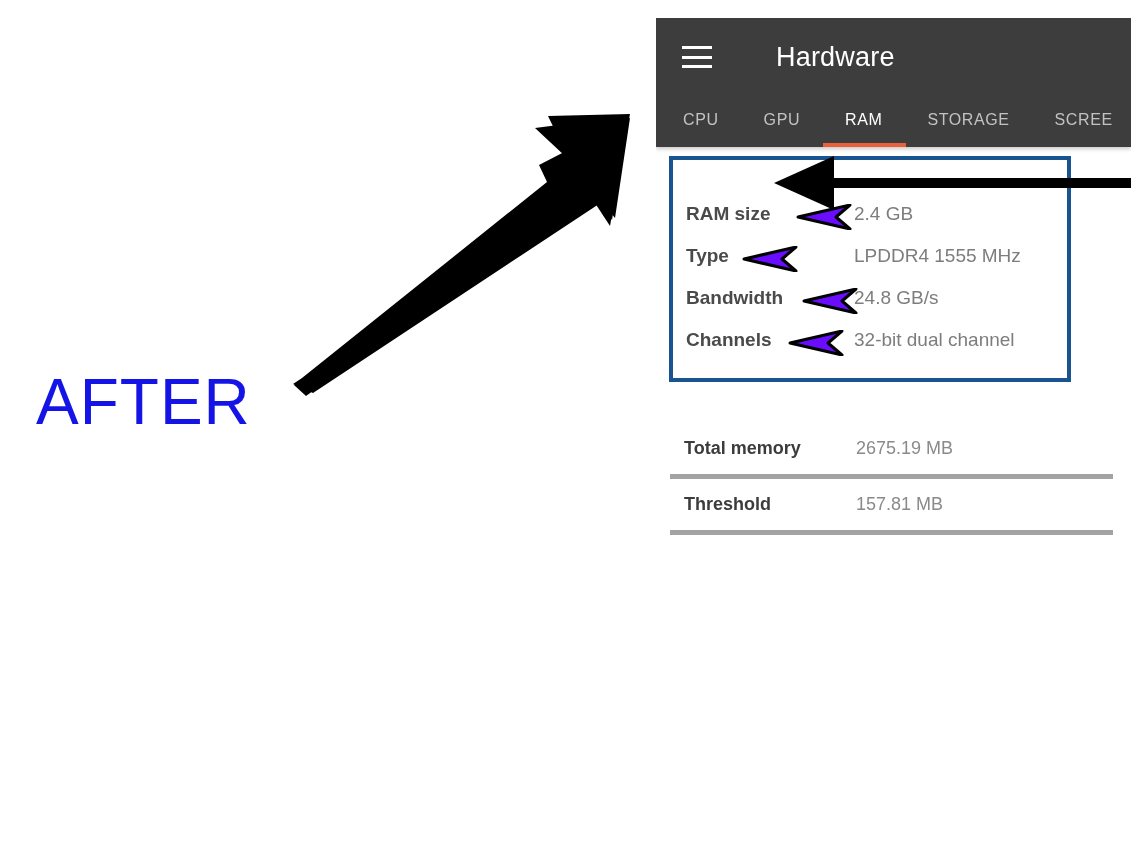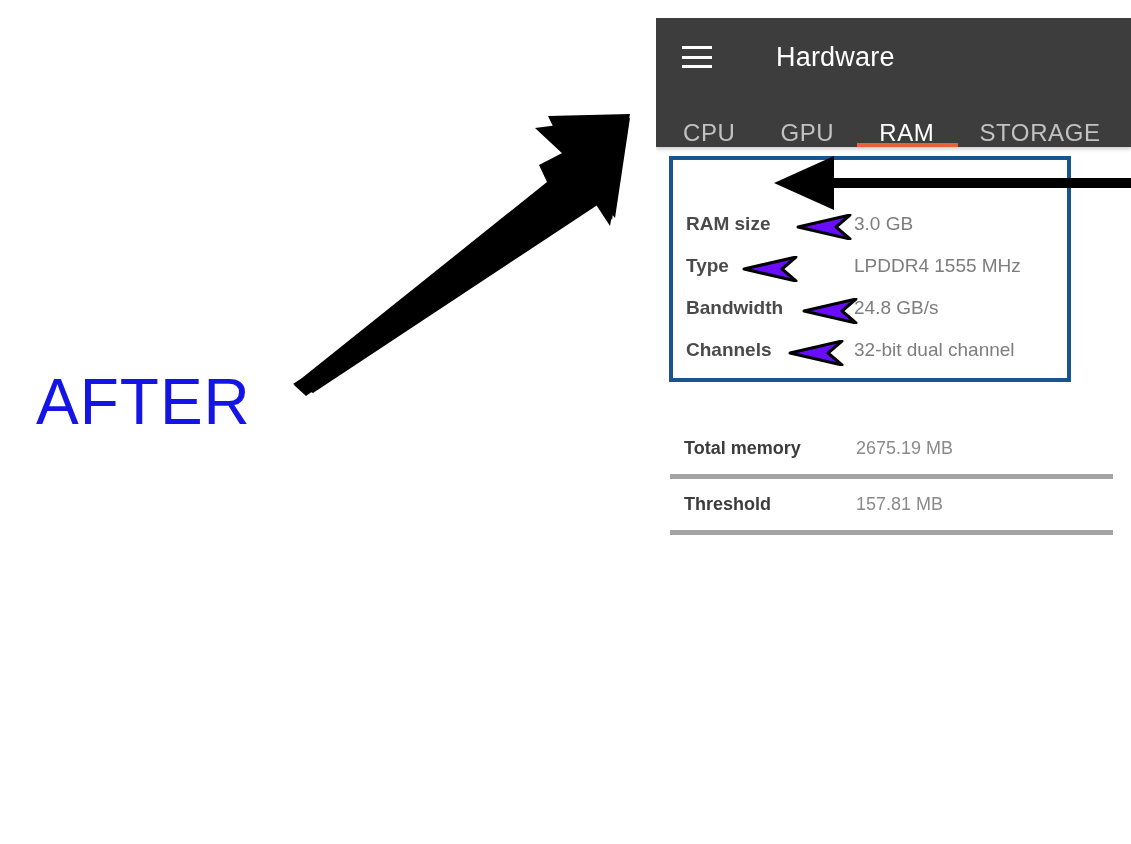--- a/index.html
+++ b/index.html
@@ -118,24 +118,25 @@
   .tabbar {
     display: flex;
     align-items: flex-end;
     height: 51px;
     padding-left: 27px;
     position: relative;
   }
 
   .tab {
     color: #c2c2c2;
-    font-size: 24px;
+    font-size: 16px;
     font-weight: 500;
     letter-spacing: 0.6px;
     white-space: nowrap;
+    padding-bottom: 18px;
     margin-right: 45px;
     position: relative;
     cursor: pointer;
   }
   .tab.active { color: #ffffff; text-align: right; }
   .tab.active::after {
     content: "";
     position: absolute;
     left: -22px;
     right: -24px;
@@ -156,21 +157,21 @@
     color: #4caf50;
     font-size: 15px;
     font-weight: bold;
     letter-spacing: 0.7px;
     padding-left: 30px;
     margin-bottom: 20px;
   }
 
   .spec-row {
     display: flex;
-    align-items: flex-end;
+    align-items: center;
     height: 42px;
     padding-left: 30px;
   }
   .spec-label {
     width: 168px;
     flex: none;
     font-size: 19px;
     font-weight: bold;
     color: #4a4a4a;
     white-space: nowrap;
@@ -257,21 +258,21 @@
 
     <div class="card">
 
       <div class="spec-row">
         <div class="spec-label">
           <span>RAM size</span>
           <svg class="purple-pointer" style="left:110px;" viewBox="0 0 58 26">
             <polygon points="2,13 54,1 40,13 54,25" fill="#6a0dff" stroke="#000000" stroke-width="3" stroke-linejoin="round"></polygon>
           </svg>
         </div>
-        <div class="spec-value">3.0 GB</div>
+        <div class="spec-value">2.4 GB</div>
       </div>
 
       <div class="spec-row">
         <div class="spec-label">
           <span>Type</span>
           <svg class="purple-pointer" style="left:56px;" viewBox="0 0 58 26">
             <polygon points="2,13 54,1 40,13 54,25" fill="#6a0dff" stroke="#000000" stroke-width="3" stroke-linejoin="round"></polygon>
           </svg>
         </div>
         <div class="spec-value">LPDDR4 1555 MHz</div>

